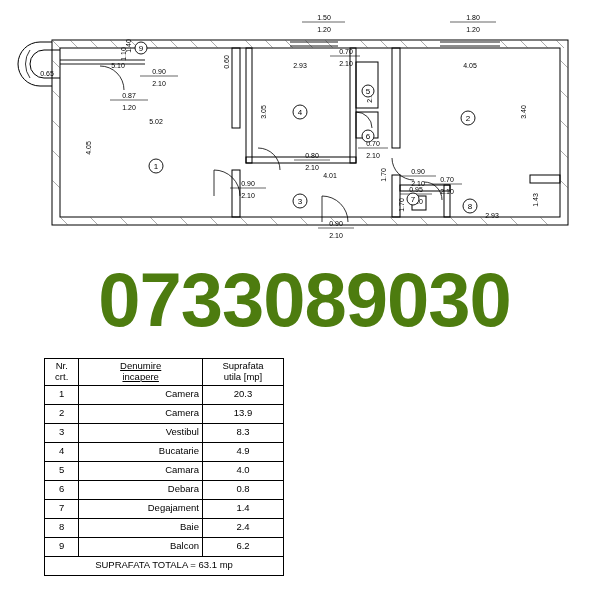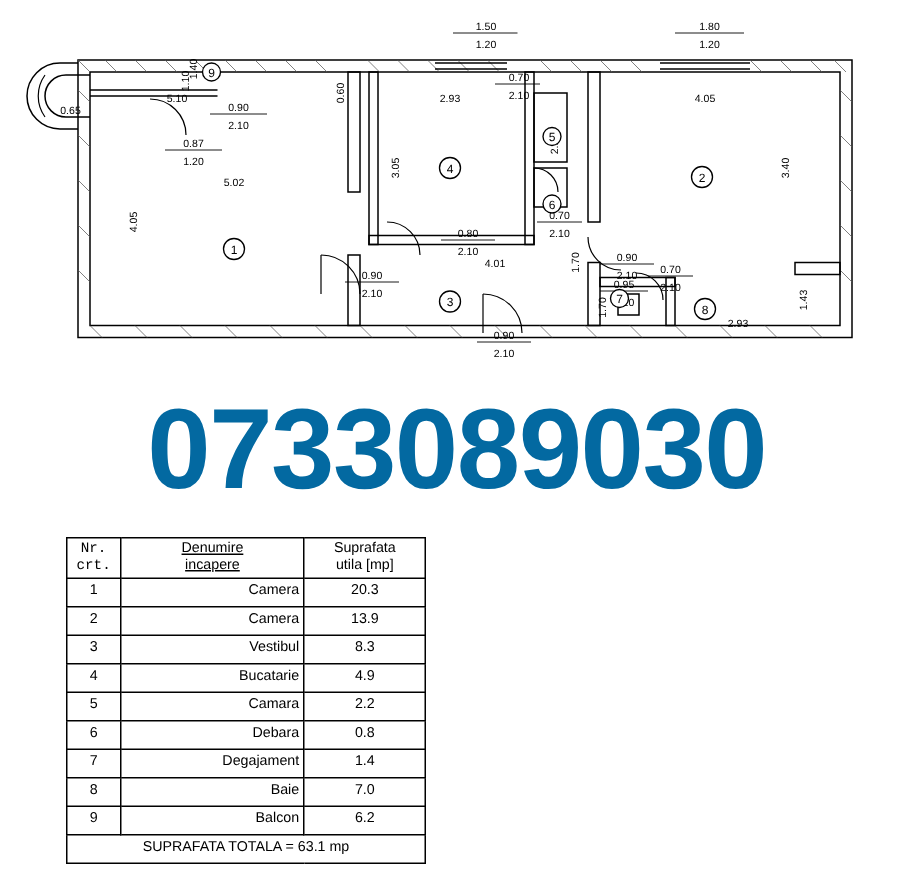--- a/index.html
+++ b/index.html
@@ -11,21 +11,21 @@
     overflow:hidden;
   }
   #plan{position:absolute;left:0;top:0;width:609px;height:260px;}
   .phone{
     position:absolute;left:0;top:262px;width:609px;
     text-align:center;
     font-family:"Liberation Sans", sans-serif;
     font-weight:bold;
     font-size:76px;
     letter-spacing:-1px;
-    color:#0369a1;
+    color:#4d7c0f;
     line-height:1;
   }
   .table-wrap{
     position:absolute;left:44px;top:358px;width:240px;
   }
   table.legend{
     border-collapse:collapse;
     width:240px;
     font-size:9.5px;
     color:#000;
@@ -34,21 +34,21 @@
   table.legend th, table.legend td{
     border:1px solid #000;
     padding:2px 3px;
     text-align:center;
     height:14px;
     line-height:1.15;
     font-weight:normal;
   }
   table.legend th{font-weight:normal;}
   table.legend td.name{text-align:right;padding-left:6px;}
-  .col-nr{width:30px;font-family:Liberation Mono, monospace;}
+  .col-nr{width:30px;}
   .col-name{width:128px;text-decoration:underline;}
   .col-area{width:80px;}
   .total-row td{text-align:center;}
   svg text{font-family:"Liberation Sans", sans-serif;}
 </style>
 </head>
 <body>
 
 <svg id="plan" viewBox="0 0 609 260" width="609" height="260">
   <g fill="none" stroke="#000" stroke-width="1">
@@ -285,36 +285,36 @@
         <td>8.3</td>
       </tr>
       <tr>
         <td>4</td>
         <td class="name">Bucatarie</td>
         <td>4.9</td>
       </tr>
       <tr>
         <td>5</td>
         <td class="name">Camara</td>
-        <td>2.2</td>
+        <td>4.0</td>
       </tr>
       <tr>
         <td>6</td>
         <td class="name">Debara</td>
         <td>0.8</td>
       </tr>
       <tr>
         <td>7</td>
         <td class="name">Degajament</td>
         <td>1.4</td>
       </tr>
       <tr>
         <td>8</td>
         <td class="name">Baie</td>
-        <td>7.0</td>
+        <td>2.4</td>
       </tr>
       <tr>
         <td>9</td>
         <td class="name">Balcon</td>
         <td>6.2</td>
       </tr>
       <tr class="total-row">
         <td colspan="3">SUPRAFATA TOTALA = 63.1 mp</td>
       </tr>
     </tbody>

